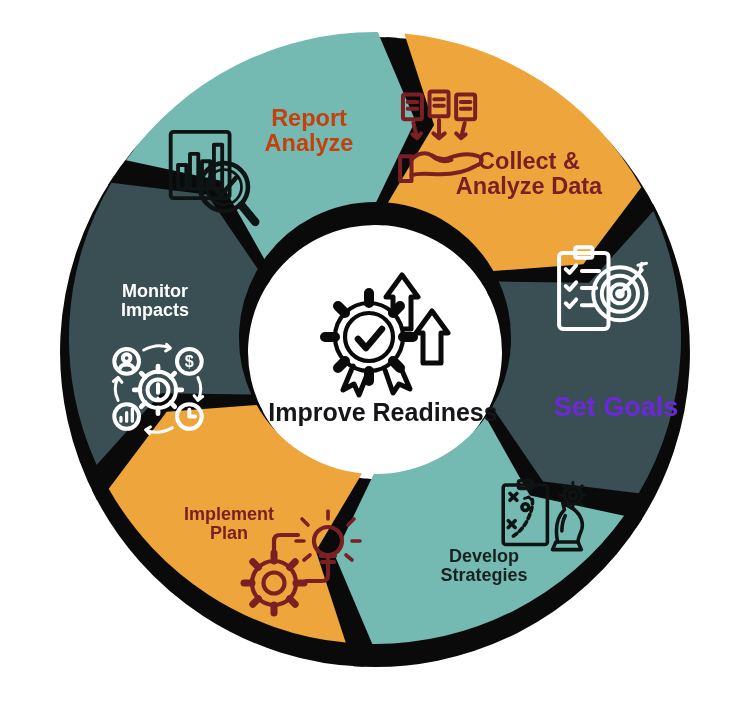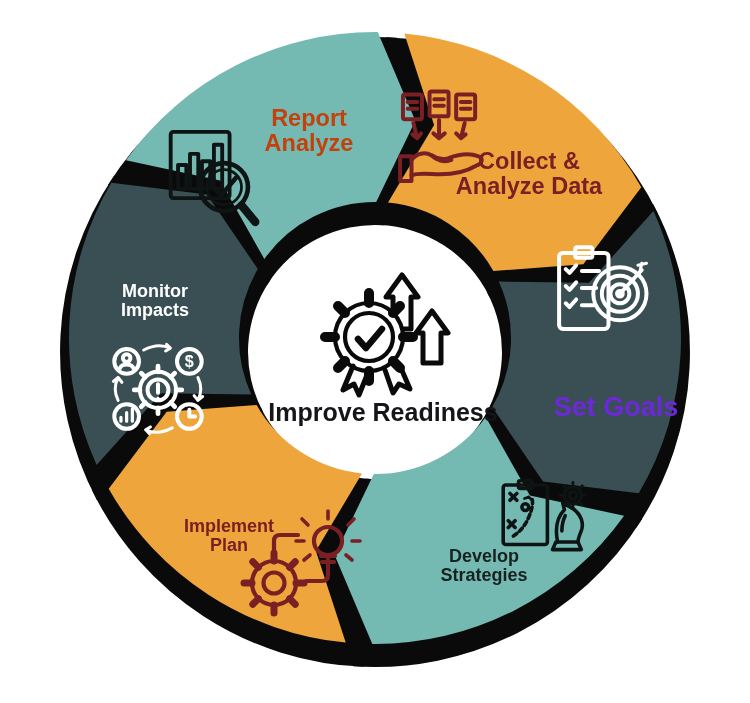--- a/index.html
+++ b/index.html
@@ -166,21 +166,21 @@
   <span>Collect &amp;</span>
   <span>Analyze Data</span>
 </div>
 <div class="seg-label fs-g" style="left: 601px; top: 407px; color: #6d28d9; margin-left: 15px;">
   <span>Set Goals</span>
 </div>
 <div class="seg-label fs-m" style="left: 484px; top: 566px; color: rgb(23, 33, 31);">
   <span>Develop</span>
   <span>Strategies</span>
 </div>
-<div class="seg-label fs-m" style="left: 229px; top: 536px; color: rgb(122, 32, 37);">
+<div class="seg-label fs-m" style="left: 229px; top: 524px; color: rgb(122, 32, 37);">
   <span>Implement</span>
   <span>Plan</span>
 </div>
 <div class="seg-label fs-m" style="left: 155px; top: 301px; color: rgb(255, 255, 255);">
   <span>Monitor</span>
   <span>Impacts</span>
 </div>
 <div class="center-label" style="left: 383px; top: 412px; color: rgb(21, 21, 26);">
   <span>Improve Readiness</span>
 </div>

